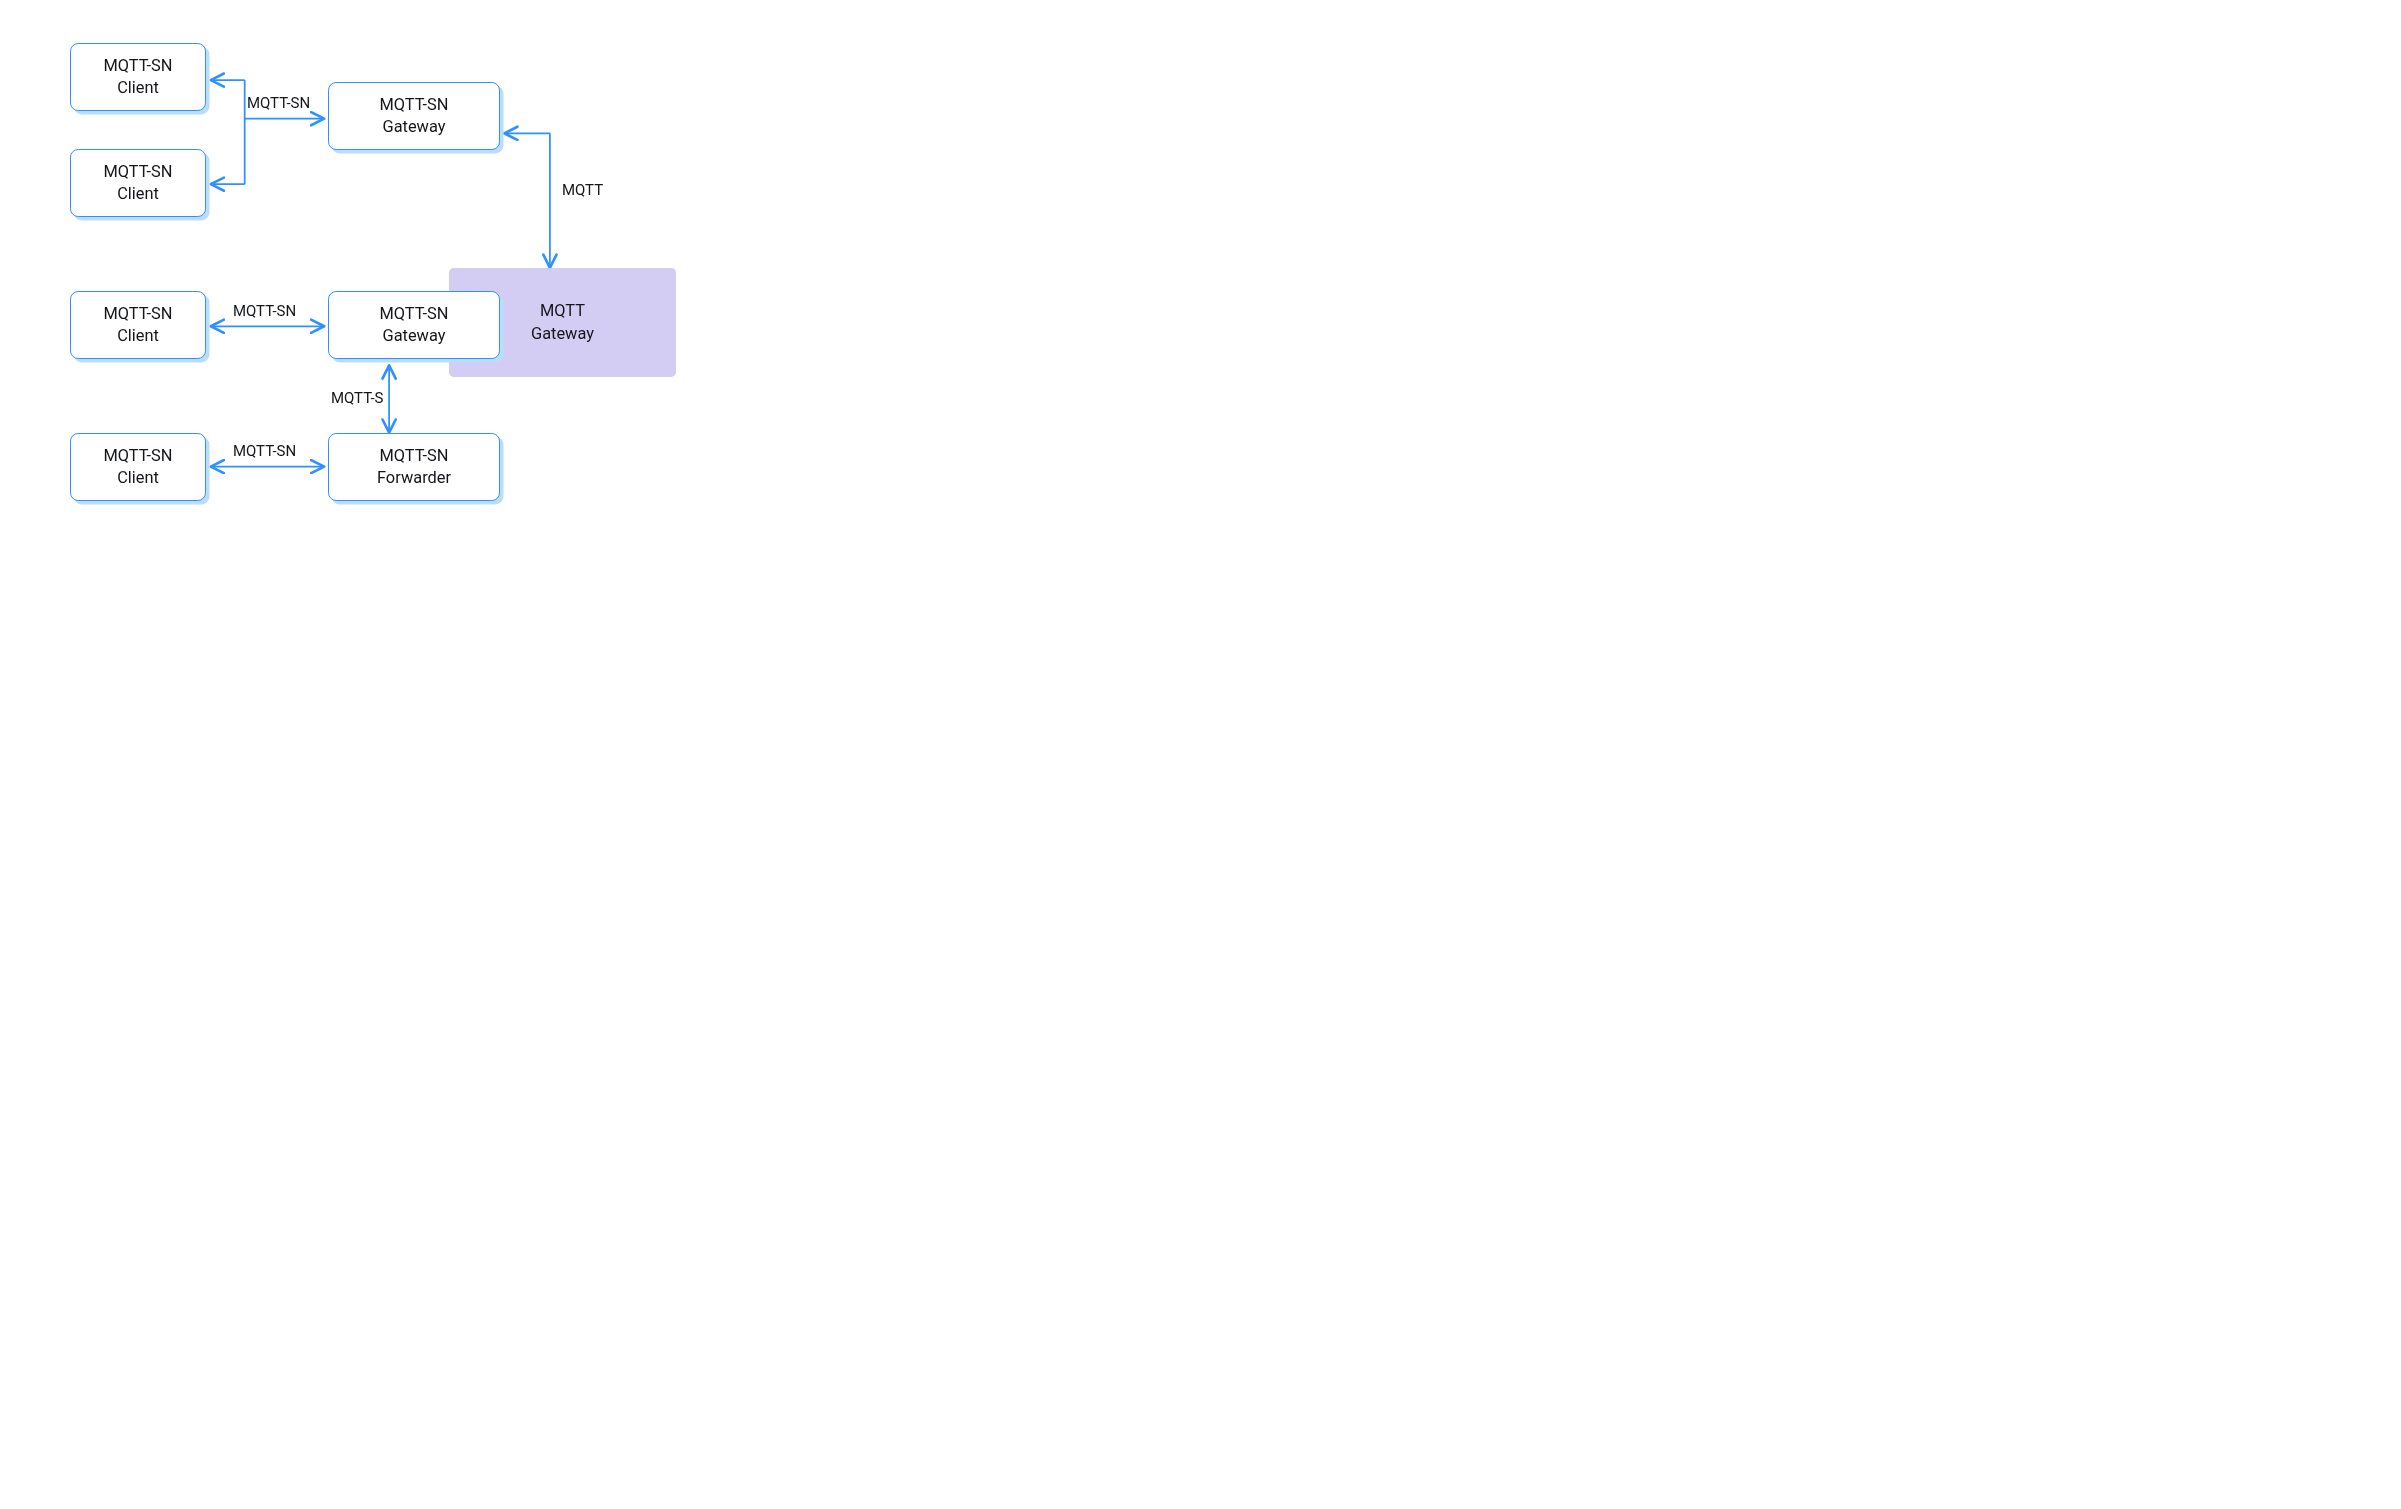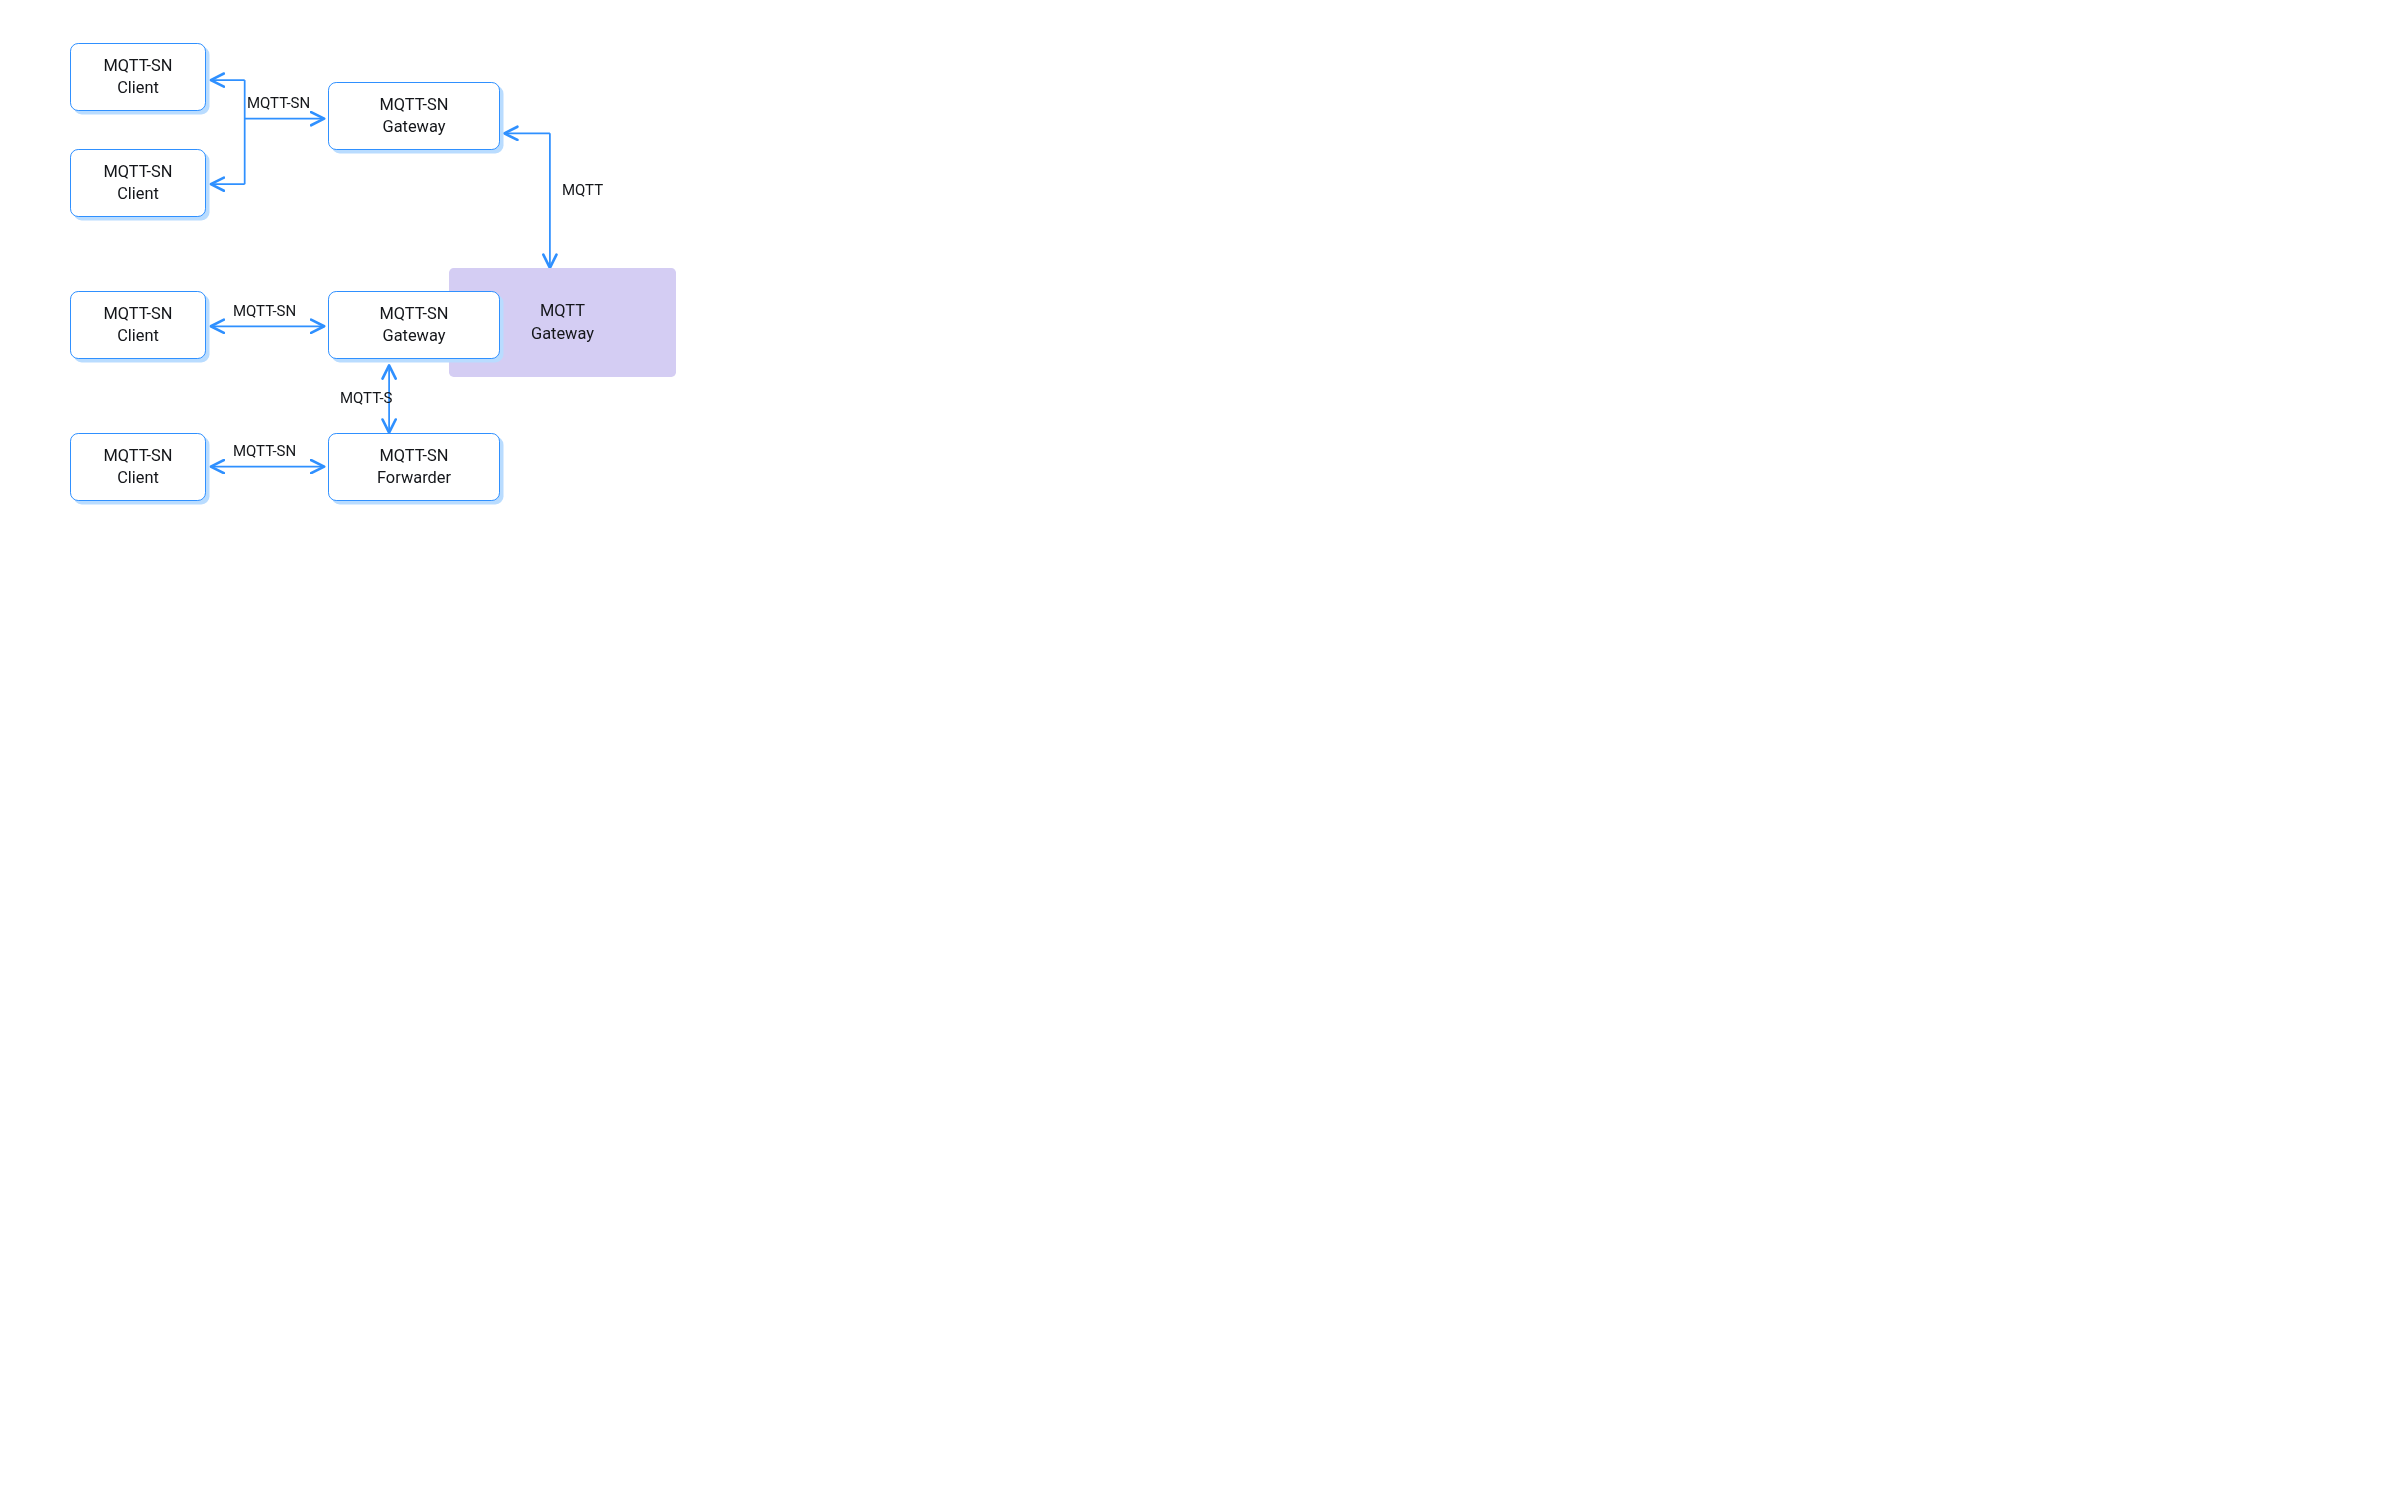--- a/index.html
+++ b/index.html
@@ -114,17 +114,17 @@
     <span class="line">Client</span>
   </div>
   <div class="node nodebox" style="left:328px; top:433px; width:172px; height:68px;">
     <span class="line">MQTT-SN</span>
     <span class="line">Forwarder</span>
   </div>
 
   <div class="edge-label" style="left:247px; top:94px;">MQTT-SN</div>
   <div class="edge-label" style="left:562px; top:181px;">MQTT</div>
   <div class="edge-label" style="left:233px; top:302px;">MQTT-SN</div>
-  <div class="edge-label" style="left:340px; top:389px;">MQTT-S</div>
+  <div class="edge-label" style="left:331px; top:389px;">MQTT-S</div>
   <div class="edge-label" style="left:233px; top:442px;">MQTT-SN</div>
 
 </div>
 
 
 </body></html>

